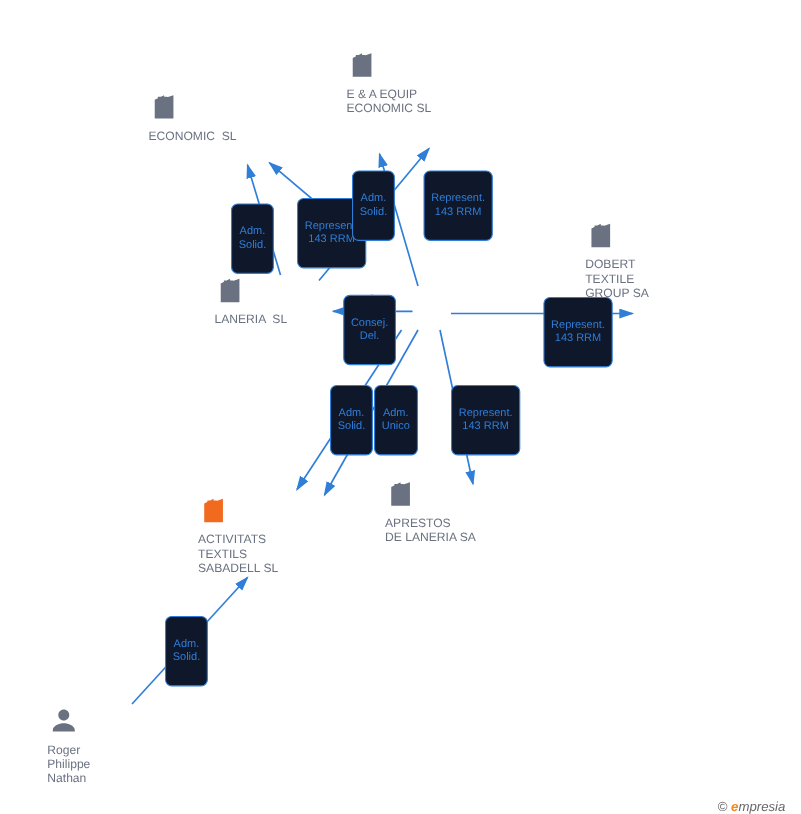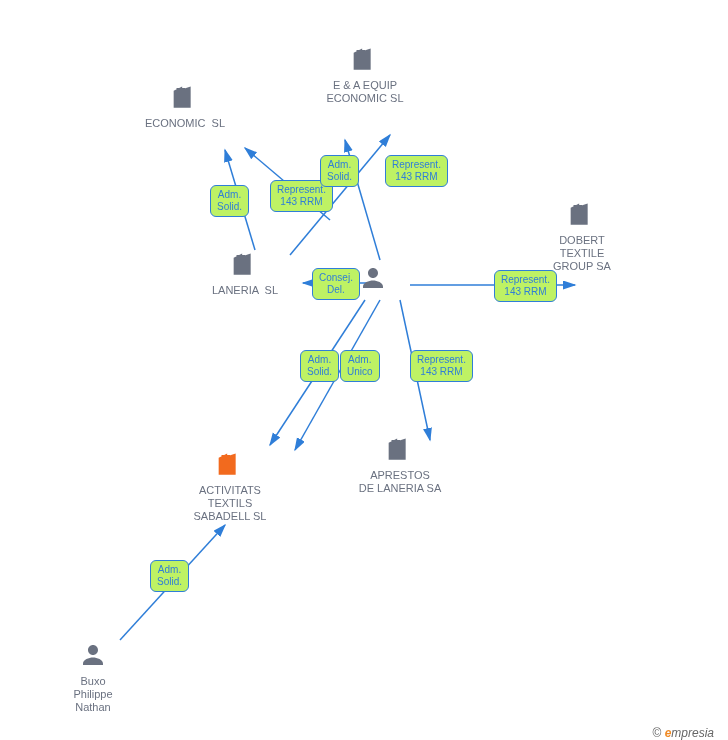--- a/index.html
+++ b/index.html
@@ -1,20 +1,20 @@
 <!DOCTYPE html>
 <html><head>
 <meta charset="utf-8">
 <style>
 html,body{margin:0;padding:0;width:728px;height:740px;background:#fff;font-family:Arial,Helvetica,sans-serif;overflow:hidden}
 .canvas{position:relative;width:728px;height:740px}
-.node{position:absolute;text-align:center;color:#6a7180;font-size:11px;line-height:13px}
+.node{position:absolute;color:#6a7180;font-size:11px;line-height:13px}
 .node .lbl{margin-top:2px;white-space:pre}
 .node.active .lbl{font-weight:normal}
-.rel{position:absolute;border:1px solid #2f7ed8;border-radius:6px;background:#bef264;color:#2f7ed8;font-size:10px;line-height:12px;text-align:center;padding:3px 6px;white-space:pre}
+.rel{position:absolute;border:1px solid #2f7ed8;border-radius:6px;background:#0f172a;color:#2f7ed8;font-size:10px;line-height:12px;text-align:center;padding:19px 6px;white-space:pre}
 .svg-layer{position:absolute;left:0;top:0}
 .watermark{position:absolute;right:14px;bottom:0;font-size:12px;color:#666}
 .watermark .brand{font-style:italic}
 .watermark .e{color:#f08a24;font-weight:bold}
 </style>
 </head>
 <body>
 <div class="canvas">
 
 <svg class="svg-layer" width="728" height="740">
@@ -82,21 +82,21 @@
       </div>
       <div class="node" style="left: 323px; top: 263px; width: 100px;">
         <div><svg width="30" height="30" viewBox="0 0 24 24">
             <path fill="#6a7180" d="M12 12c2.2 0 4-1.8 4-4s-1.8-4-4-4-4 1.8-4 4 1.8 4 4 4zm0 2c-3.3 0-8 1.7-8 5v1h16v-1c0-3.3-4.7-5-8-5z"></path>
           </svg></div>
       </div>
       <div class="node" style="left: 43px; top: 640px; width: 100px;">
         <div><svg width="30" height="30" viewBox="0 0 24 24">
             <path fill="#6a7180" d="M12 12c2.2 0 4-1.8 4-4s-1.8-4-4-4-4 1.8-4 4 1.8 4 4 4zm0 2c-3.3 0-8 1.7-8 5v1h16v-1c0-3.3-4.7-5-8-5z"></path>
           </svg></div>
-        <div class="lbl" style="">Buxo
+        <div class="lbl" style="">Roger
 Philippe
 Nathan</div>
       </div>
     </div>
 <div id="rel-layer">
       <div class="rel" style="left: 210px; top: 185px;">Adm.
 Solid.</div>
       <div class="rel" style="left: 270px; top: 180px;">Represent.
 143 RRM</div>
       <div class="rel" style="left: 320px; top: 155px;">Adm.

